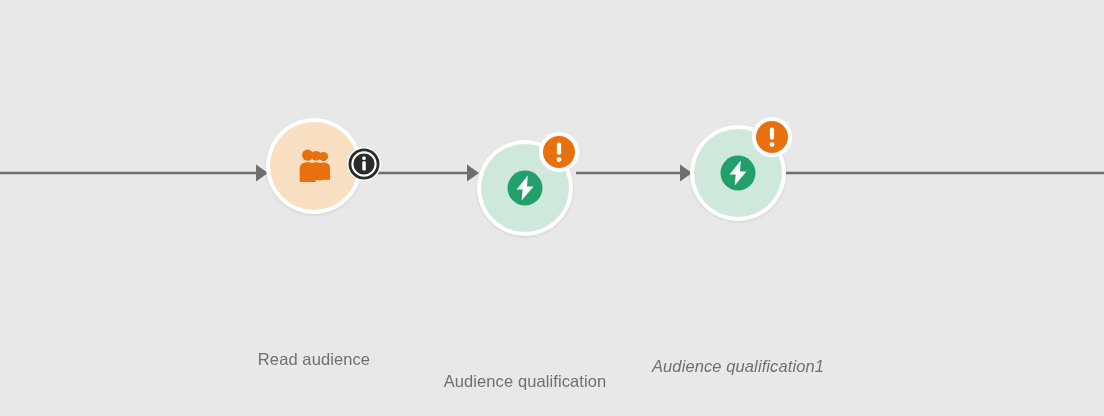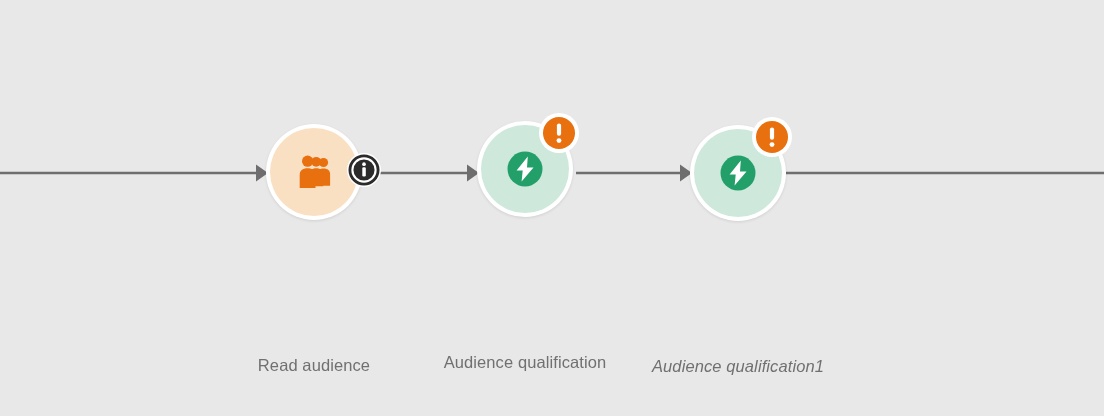--- a/index.html
+++ b/index.html
@@ -108,21 +108,21 @@
     </g>
     <g>
       <line x1="576" y1="173" x2="682" y2="173" stroke="#6e6e6e" stroke-width="2.4"></line>
       <polygon points="680,164.5 692,173 680,181.5" fill="#6e6e6e"></polygon>
     </g>
     <g>
       <line x1="786" y1="173" x2="1104" y2="173" stroke="#6e6e6e" stroke-width="2.4"></line>
     </g>
   </svg>
 
-  <div class="node" style="left:314px; top:172px;">
+  <div class="node" style="left:314px; top:166px;">
     <div class="node-ring"></div>
     <div class="node-disc" style="background:#fae0c3;">
       <svg class="node-icon" viewBox="0 0 44 44" xmlns="http://www.w3.org/2000/svg">
         <g fill="#e8700f">
           <circle cx="31.5" cy="12.5" r="4.6"></circle>
           <path d="M31.5 18.5c-4.3 0-6.6 2.1-6.6 5.6v11.7h13.2V24.1c0-3.5-2.3-5.6-6.6-5.6z"></path>
           <circle cx="24.2" cy="11.8" r="4.9"></circle>
           <path d="M24.2 18.2c-4.5 0-7 2.2-7 5.9v12.2h14V24.1c0-3.7-2.5-5.9-7-5.9z"></path>
           <circle cx="15.6" cy="11.2" r="5.6"></circle>
           <path d="M15.6 18.2c-5.1 0-7.9 2.5-7.9 6.6v13.1h15.8V24.8c0-4.1-2.8-6.6-7.9-6.6z"></path>
@@ -134,21 +134,21 @@
         <circle cx="18" cy="18" r="17" fill="#ffffff"></circle>
         <circle cx="18" cy="18" r="15.5" fill="#2b2b2b"></circle>
         <circle cx="18" cy="18" r="11.6" fill="none" stroke="#ffffff" stroke-width="2.1"></circle>
         <circle cx="18" cy="12.2" r="1.85" fill="#ffffff"></circle>
         <rect x="16.3" y="15.3" width="3.5" height="9.2" rx="1.2" fill="#ffffff"></rect>
       </svg>
     </div>
     <div class="node-label" style="left:48px;">Read audience</div>
   </div>
 
-  <div class="node" style="left:525px; top:169px;">
+  <div class="node" style="left:525px; top:188px;">
     <div class="node-ring"></div>
     <div class="node-disc" style="background:#cfe8dc;">
       <svg class="node-icon" viewBox="0 0 44 44" xmlns="http://www.w3.org/2000/svg">
         <circle cx="22" cy="22" r="17.5" fill="#23a06a"></circle>
         <path d="M24.8 9.5 13.6 23.4h6.1l-1.1 11.2 11.9-14.1h-6.5z" fill="#ffffff"></path>
       </svg>
     </div>
     <div class="badge badge-warning">
       <svg width="36" height="36" viewBox="0 0 36 36" xmlns="http://www.w3.org/2000/svg">
         <circle cx="18" cy="18" r="16" fill="#e8700f"></circle>

